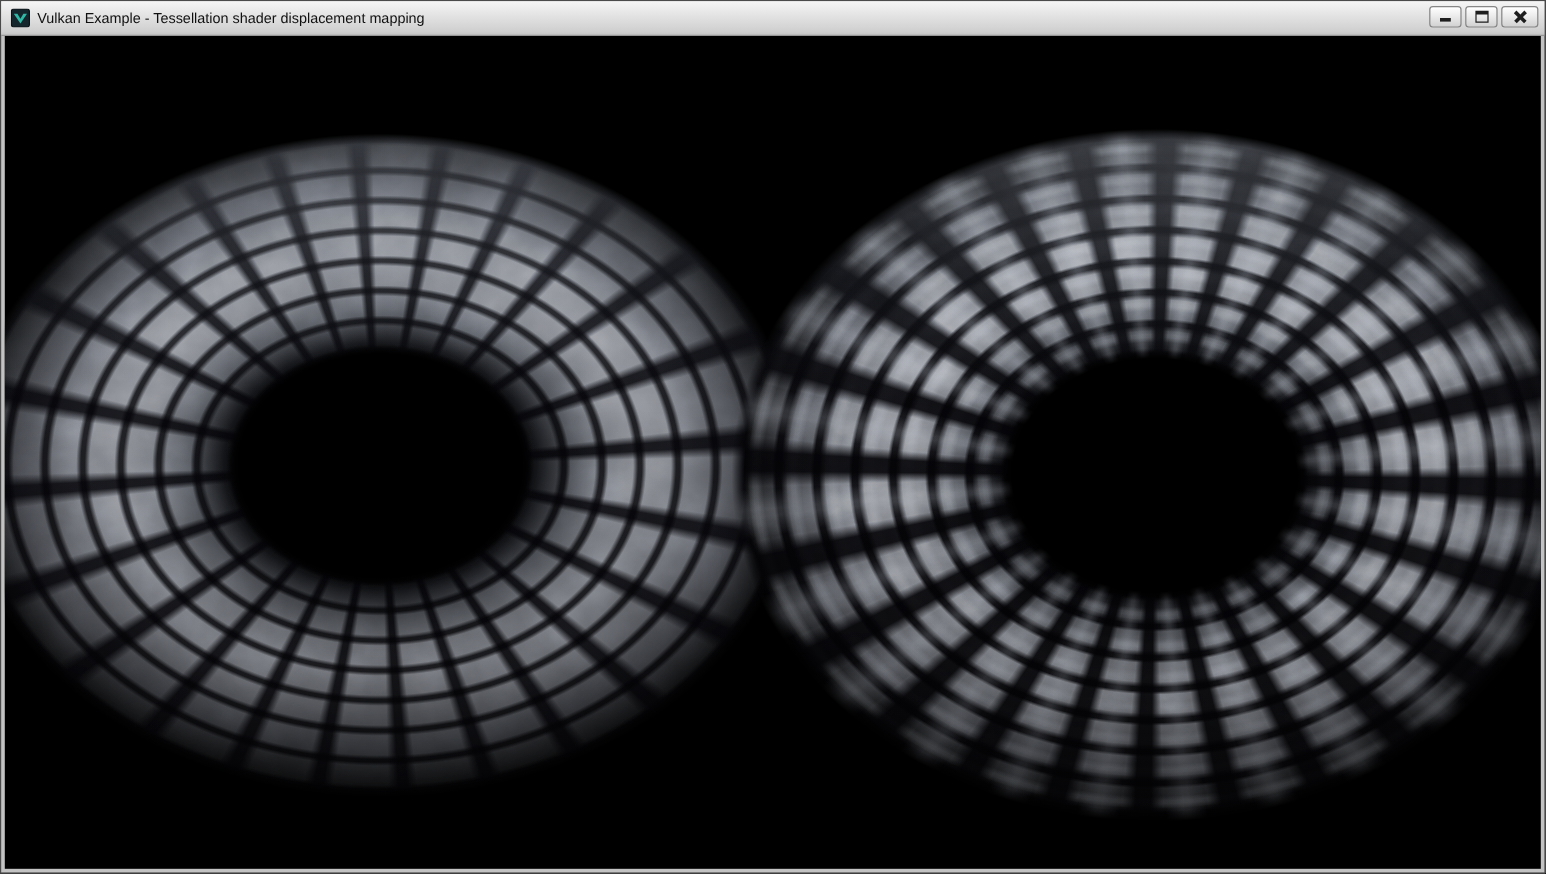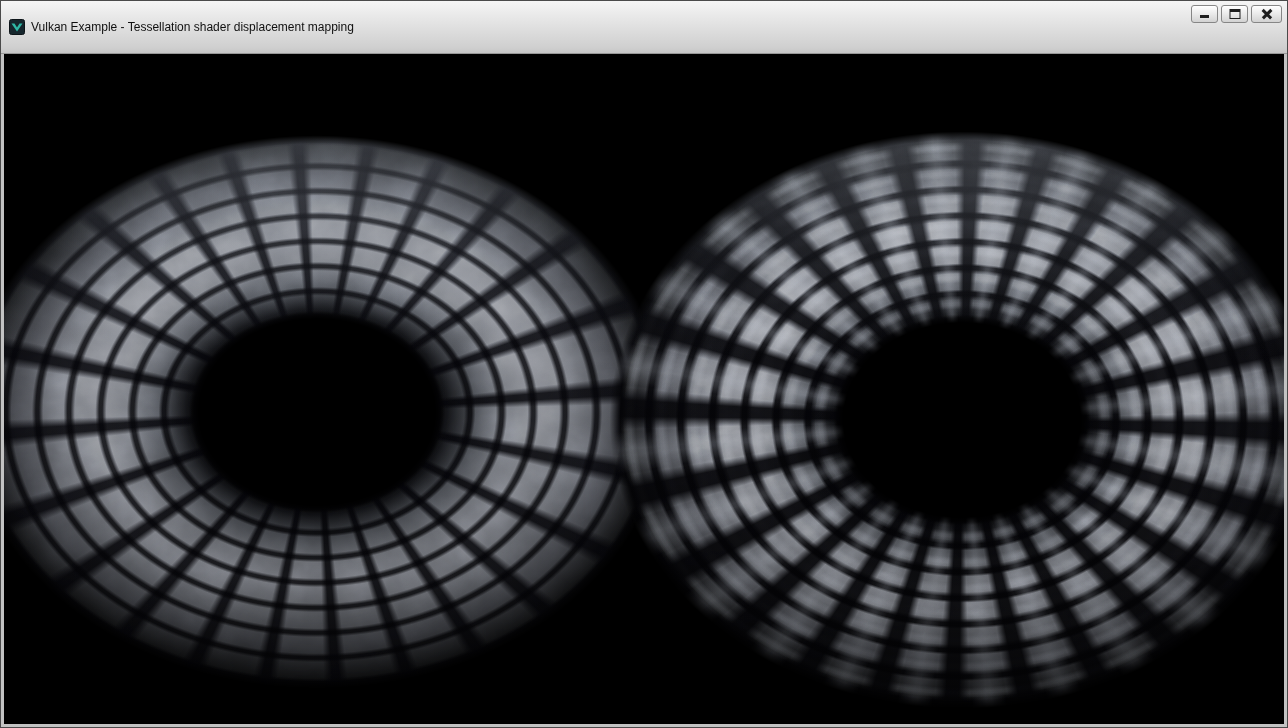--- a/index.html
+++ b/index.html
@@ -10,21 +10,21 @@
     border:1px solid #4a4a4a;background:#c3c3c3;
     display:flex;flex-direction:column;
   }
 
   
   .titlebar{
     height:28px;flex:0 0 28px;
     background:linear-gradient(180deg,#f5f5f5,#e2e2e2 45%,#cfcfcf 90%,#c6c6c6);
     border-bottom:1px solid #979797;
     display:flex;align-items:center;
-    padding:12px 6px;position:relative;user-select:none;
+    padding:0 6px;position:relative;user-select:none;
   }
   .app-icon{width:16px;height:16px;margin:0 6px 0 2px;display:inline-block;}
   .win-title{font-size:12px;color:#101010;white-space:nowrap;}
 
   .controls{position:absolute;right:5px;top:4px;display:flex;gap:3px;}
   .ctl{
     width:27px;height:18px;padding:0;position:relative;cursor:pointer;
     border:1px solid #868686;border-radius:3px;
     background:linear-gradient(180deg,#ffffff,#ececec 45%,#d2d2d2);
     box-shadow:inset 0 1px 0 rgba(255,255,255,.8);

